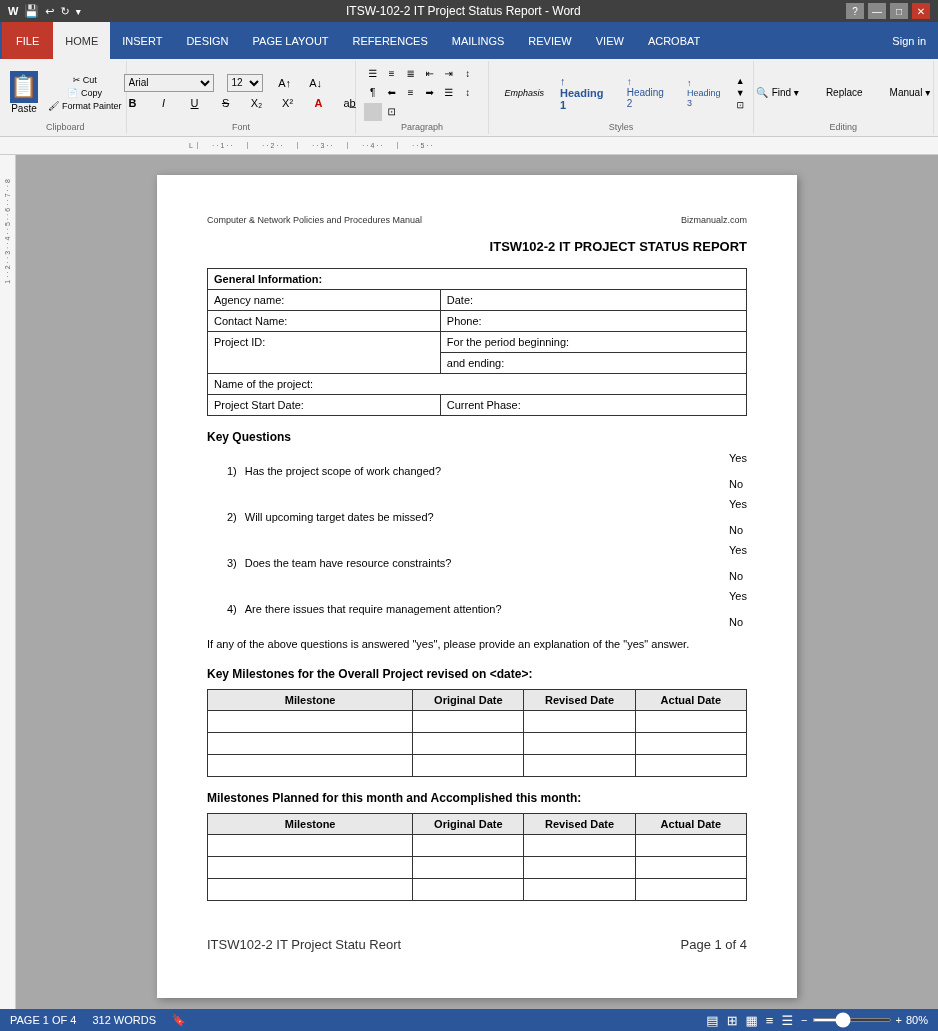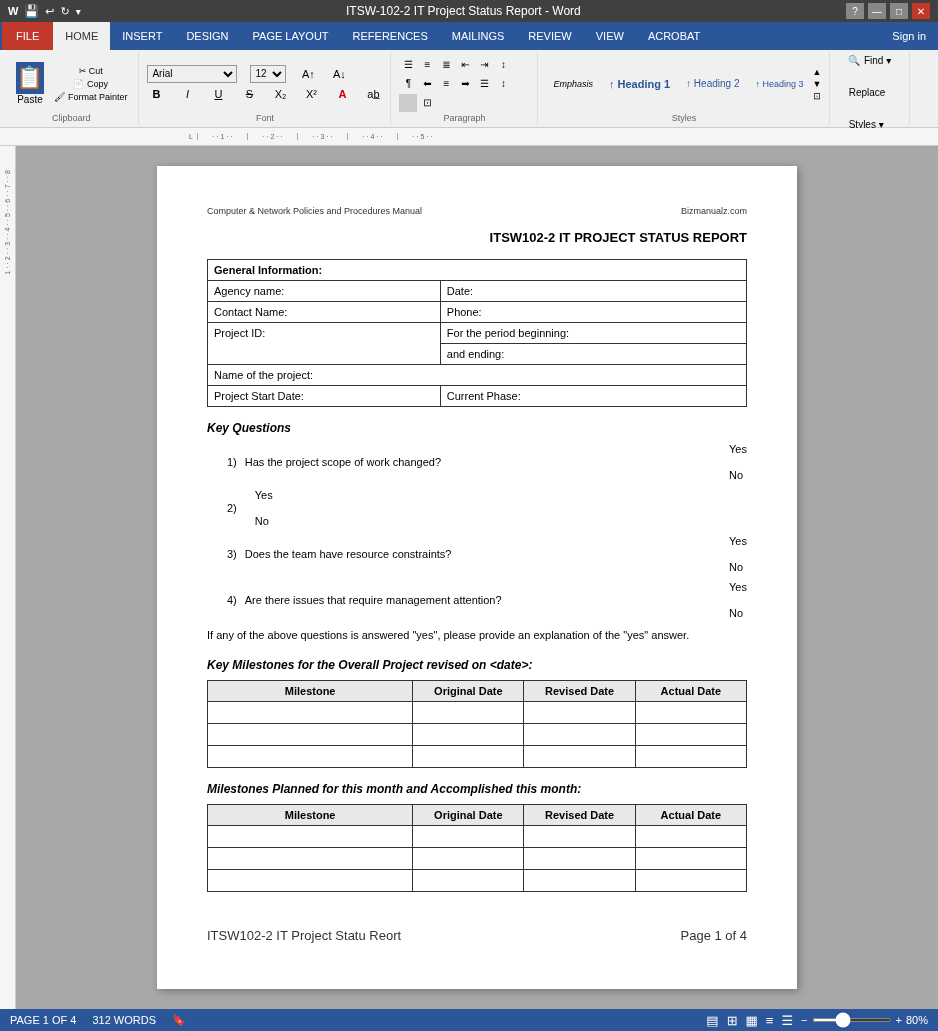--- a/index.html
+++ b/index.html
@@ -20,21 +20,21 @@
     #title-bar-center { flex: 1; text-align: center; font-size: 12px; }
     #title-bar-right { display: flex; align-items: center; gap: 4px; }
     .title-btn { width: 18px; height: 16px; background: #888; border: none; color: white; font-size: 10px; cursor: pointer; display: flex; align-items: center; justify-content: center; }
     .title-btn.close { background: #c0392b; }
 
     
     #ribbon-tabs {
       display: flex;
       align-items: flex-end;
       background: #2b579a;
-      height: 28px;
+      height: 37px;
       padding-left: 2px;
     }
     .ribbon-tab {
       padding: 4px 12px;
       font-size: 11px;
       cursor: pointer;
       color: white;
       height: 100%;
       display: flex;
       align-items: center;
@@ -109,21 +109,21 @@
 
     
     .styles-content { display: flex; align-items: center; gap: 2px; }
     .style-item { font-size: 9px; padding: 2px 6px; border: 1px solid transparent; cursor: pointer; }
     .style-emphasis { font-style: italic; }
     .style-h1 { color: #2b579a; font-weight: bold; font-size: 11px; }
     .style-h2 { color: #2b579a; font-size: 10px; }
     .style-h3 { color: #2b579a; font-size: 9px; }
 
     
-    .editing-btns { display: flex; flex-direction: column; gap: 19px; }
+    .editing-btns { display: flex; flex-direction: row; gap: 19px; }
     .edit-btn { font-size: 10px; padding: 1px 4px; background: none; border: none; cursor: pointer; white-space: nowrap; text-align: left; }
 
     
     #ruler {
       background: #f5f5f5;
       height: 18px;
       border-bottom: 1px solid #ccc;
       display: flex;
       align-items: center;
       padding-left: 24px;
@@ -210,21 +210,20 @@
       font-weight: bold;
       background: white;
     }
 
     
     .section-title {
       font-weight: bold;
       font-size: 12px;
       margin-bottom: 8px;
       margin-top: 4px;
-      font-style: italic;
     }
     .question-row {
       display: flex;
       align-items: center;
       margin-bottom: 8px;
       padding-left: 20px;
       font-size: 11px;
     }
     .question-text { flex: 1; }
     .yes-no { display: flex; gap: 14px; margin-left: 10px; flex-direction: column; }
@@ -421,21 +420,21 @@
       </div>
     </div>
     <div class="ribbon-group-label">Styles</div>
   </div>
 
   <div class="ribbon-group" style="min-width:80px;">
     <div class="ribbon-group-content">
       <div class="editing-btns">
         <button class="edit-btn">🔍 Find ▾</button>
         <button class="edit-btn">Replace</button>
-        <button class="edit-btn">Styles ▾</button>
+        <button class="edit-btn">Manual ▾</button>
       </div>
     </div>
     <div class="ribbon-group-label">Editing</div>
   </div>
 </div>
 
 <div id="ruler">
   <div class="ruler-container">
     <div style="font-size:7px;color:#666;display:flex;align-items:center;gap:0;">
       <span style="margin-right:4px;">L</span>
@@ -502,20 +501,21 @@
         <span style="margin-right:8px;">1)</span>
         <span class="question-text">Has the project scope of work changed?</span>
         <div class="yes-no">
           <span>Yes</span>
           <span>No</span>
         </div>
       </div>
 
       <div class="question-row">
         <span style="margin-right:8px;">2)</span>
+        <span class="question-text">Will upcoming target dates be missed?</span>
         <div class="yes-no">
           <span>Yes</span>
           <span>No</span>
         </div>
       </div>
 
       <div class="question-row">
         <span style="margin-right:8px;">3)</span>
         <span class="question-text">Does the team have resource constraints?</span>
         <div class="yes-no">

